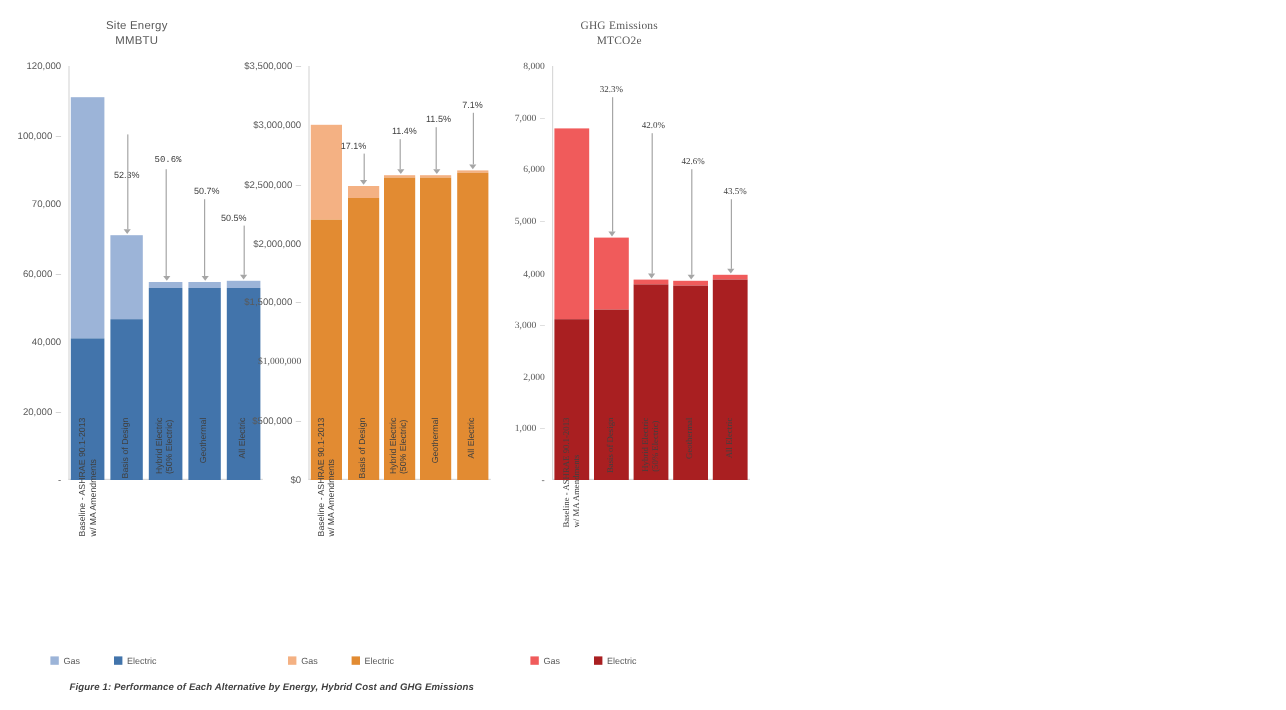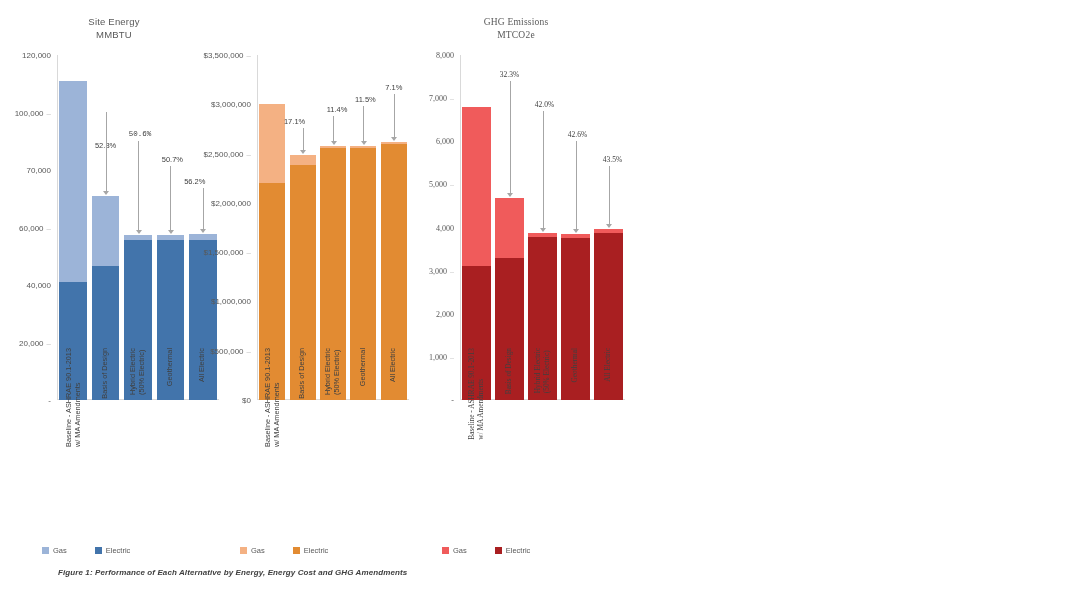--- a/index.html
+++ b/index.html
@@ -183,21 +183,21 @@
         <div class="ytick" style="top: 172.5px;">60,000<span class="dash">–</span></div>
         <div class="ytick" style="top: 115px;">70,000</div>
         <div class="ytick" style="top: 57.5px;">100,000<span class="dash">–</span></div>
         <div class="ytick" style="top: 0px;">120,000</div>
         <div class="callout" style="left: calc(30% + 0px); top: 46px; margin-top: 40px;">52.3%</div>
         <div class="leader" style="left: calc(30%); top: 57px; height: 78.875px;"></div>
         <div class="callout" style="left: calc(50% + 2px); top: 75px; font-family: Liberation Mono, monospace;">50.6%</div>
         <div class="leader" style="left: calc(50%); top: 86px; height: 88.975px;"></div>
         <div class="callout" style="left: calc(70% + 2px); top: 100px;">50.7%</div>
         <div class="leader" style="left: calc(70%); top: 111px; height: 64.2625px;"></div>
-        <div class="callout" style="left: calc(90% - 8px); top: 122px;">56.2%</div>
+        <div class="callout" style="left: calc(90% - 8px); top: 122px;">50.5%</div>
         <div class="leader" style="left: calc(90%); top: 133px; height: 41.4px;"></div>
       </div>
     <div class="xcats" id="xcats-0" style="left:57px;width:162px;">
         <div class="xcat">
           <span>Baseline - ASHRAE 90.1-2013
 w/ MA Amendments</span>
         </div>
         <div class="xcat">
           <span>Basis of Design</span>
         </div>
@@ -235,21 +235,21 @@
             <div class="seg seg-gas" style="background: rgb(244, 177, 131); height: 1.47857px;"></div>
             <div class="seg seg-elec" style="background: rgb(226, 139, 50); height: 252.343px;"></div>
           </div>
           <div class="barwrap">
             <div class="seg seg-gas" style="background: rgb(244, 177, 131); height: 1.97143px;"></div>
             <div class="seg seg-elec" style="background: rgb(226, 139, 50); height: 256.286px;"></div>
           </div>
         </div>
     <div class="ytick" style="top: 345px;">$0</div>
         <div class="ytick" style="top: 295.714px;">$500,000<span class="dash">–</span></div>
-        <div class="ytick" style="top: 246.429px;">$1,000,000</div>
+        <div class="ytick" style="top: 246.429px; font-family: Liberation Serif, serif;">$1,000,000</div>
         <div class="ytick" style="top: 197.143px;">$1,500,000<span class="dash">–</span></div>
         <div class="ytick" style="top: 147.857px;">$2,000,000</div>
         <div class="ytick" style="top: 98.5714px;">$2,500,000<span class="dash">–</span></div>
         <div class="ytick" style="top: 49.2857px;">$3,000,000</div>
         <div class="ytick" style="top: 0px;">$3,500,000<span class="dash">–</span></div>
         <div class="callout" style="left: calc(30% - 8px); top: 62px;">17.1%</div>
         <div class="leader" style="left: calc(30%); top: 73px; height: 21.5571px;"></div>
         <div class="callout" style="left: calc(50% + 4px); top: 50px;">11.4%</div>
         <div class="leader" style="left: calc(50%); top: 61px; height: 24.6857px;"></div>
         <div class="callout" style="left: calc(70% + 2px); top: 40px;">11.5%</div>
@@ -371,15 +371,15 @@
     <div class="legitem">
       <span class="swatch" style="background:#f05b5b"></span>
       <span>Gas</span>
     </div>
     <div class="legitem">
       <span class="swatch" style="background:#a91f21"></span>
       <span>Electric</span>
     </div>
   </div>
 
-  <div class="caption">Figure 1: Performance of Each Alternative by Energy, Energy Cost and GHG Amendments</div>
+  <div class="caption">Figure 1: Performance of Each Alternative by Energy, Hybrid Cost and GHG Emissions</div>
 
 </div>
 
 </body></html>

